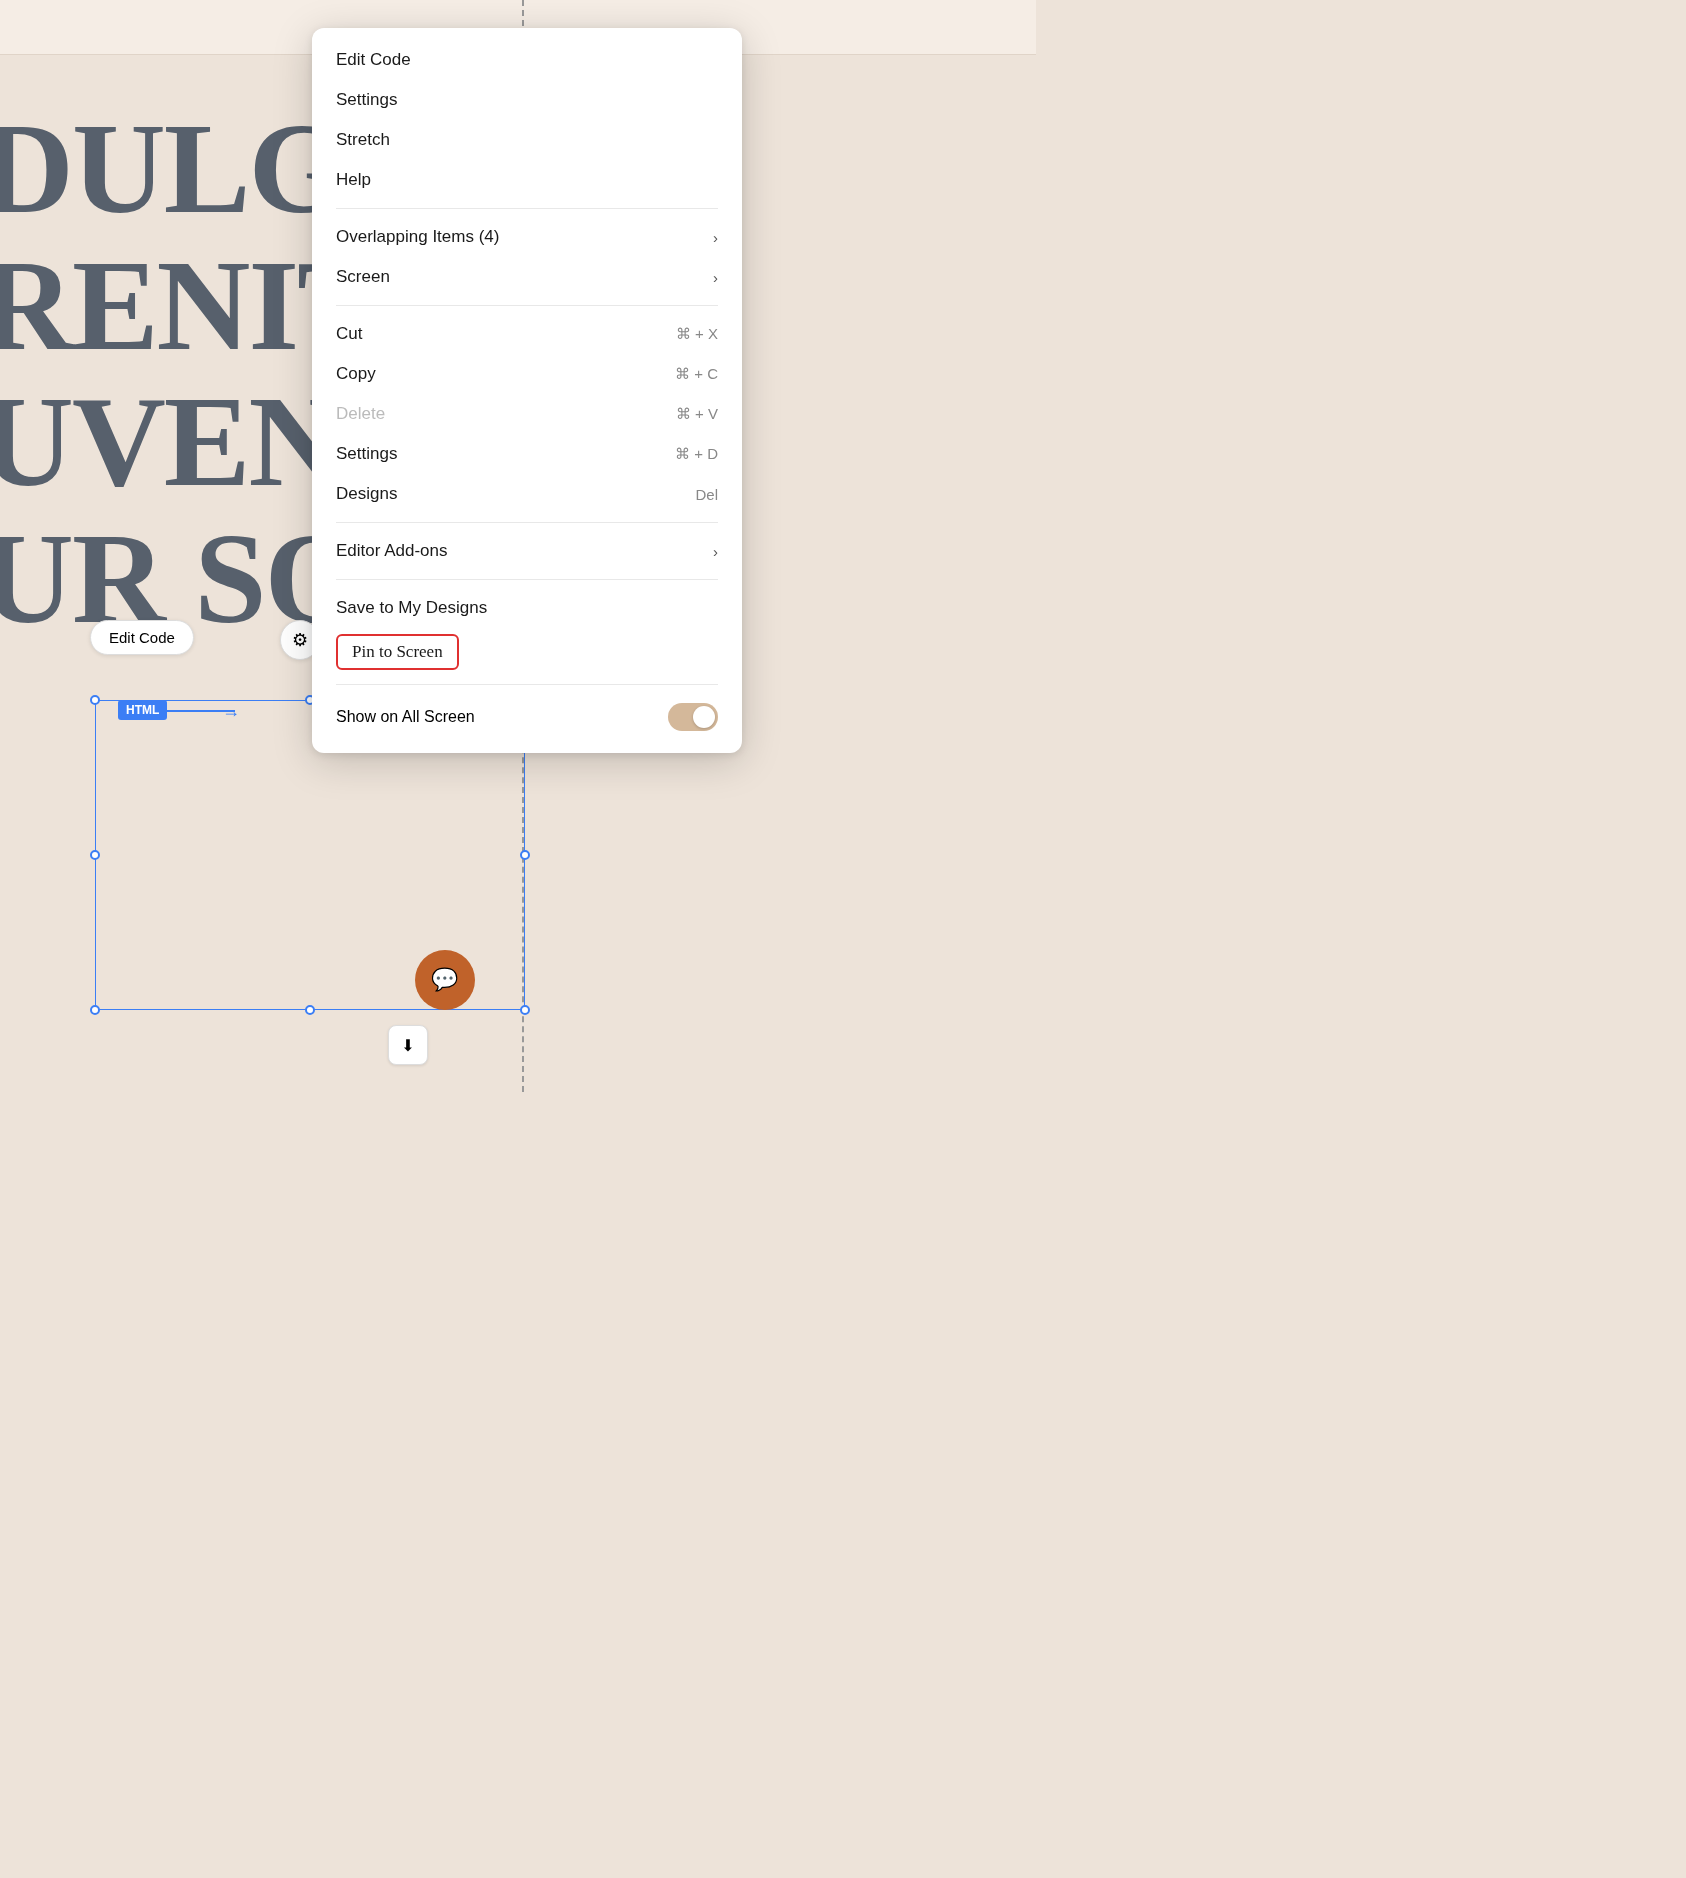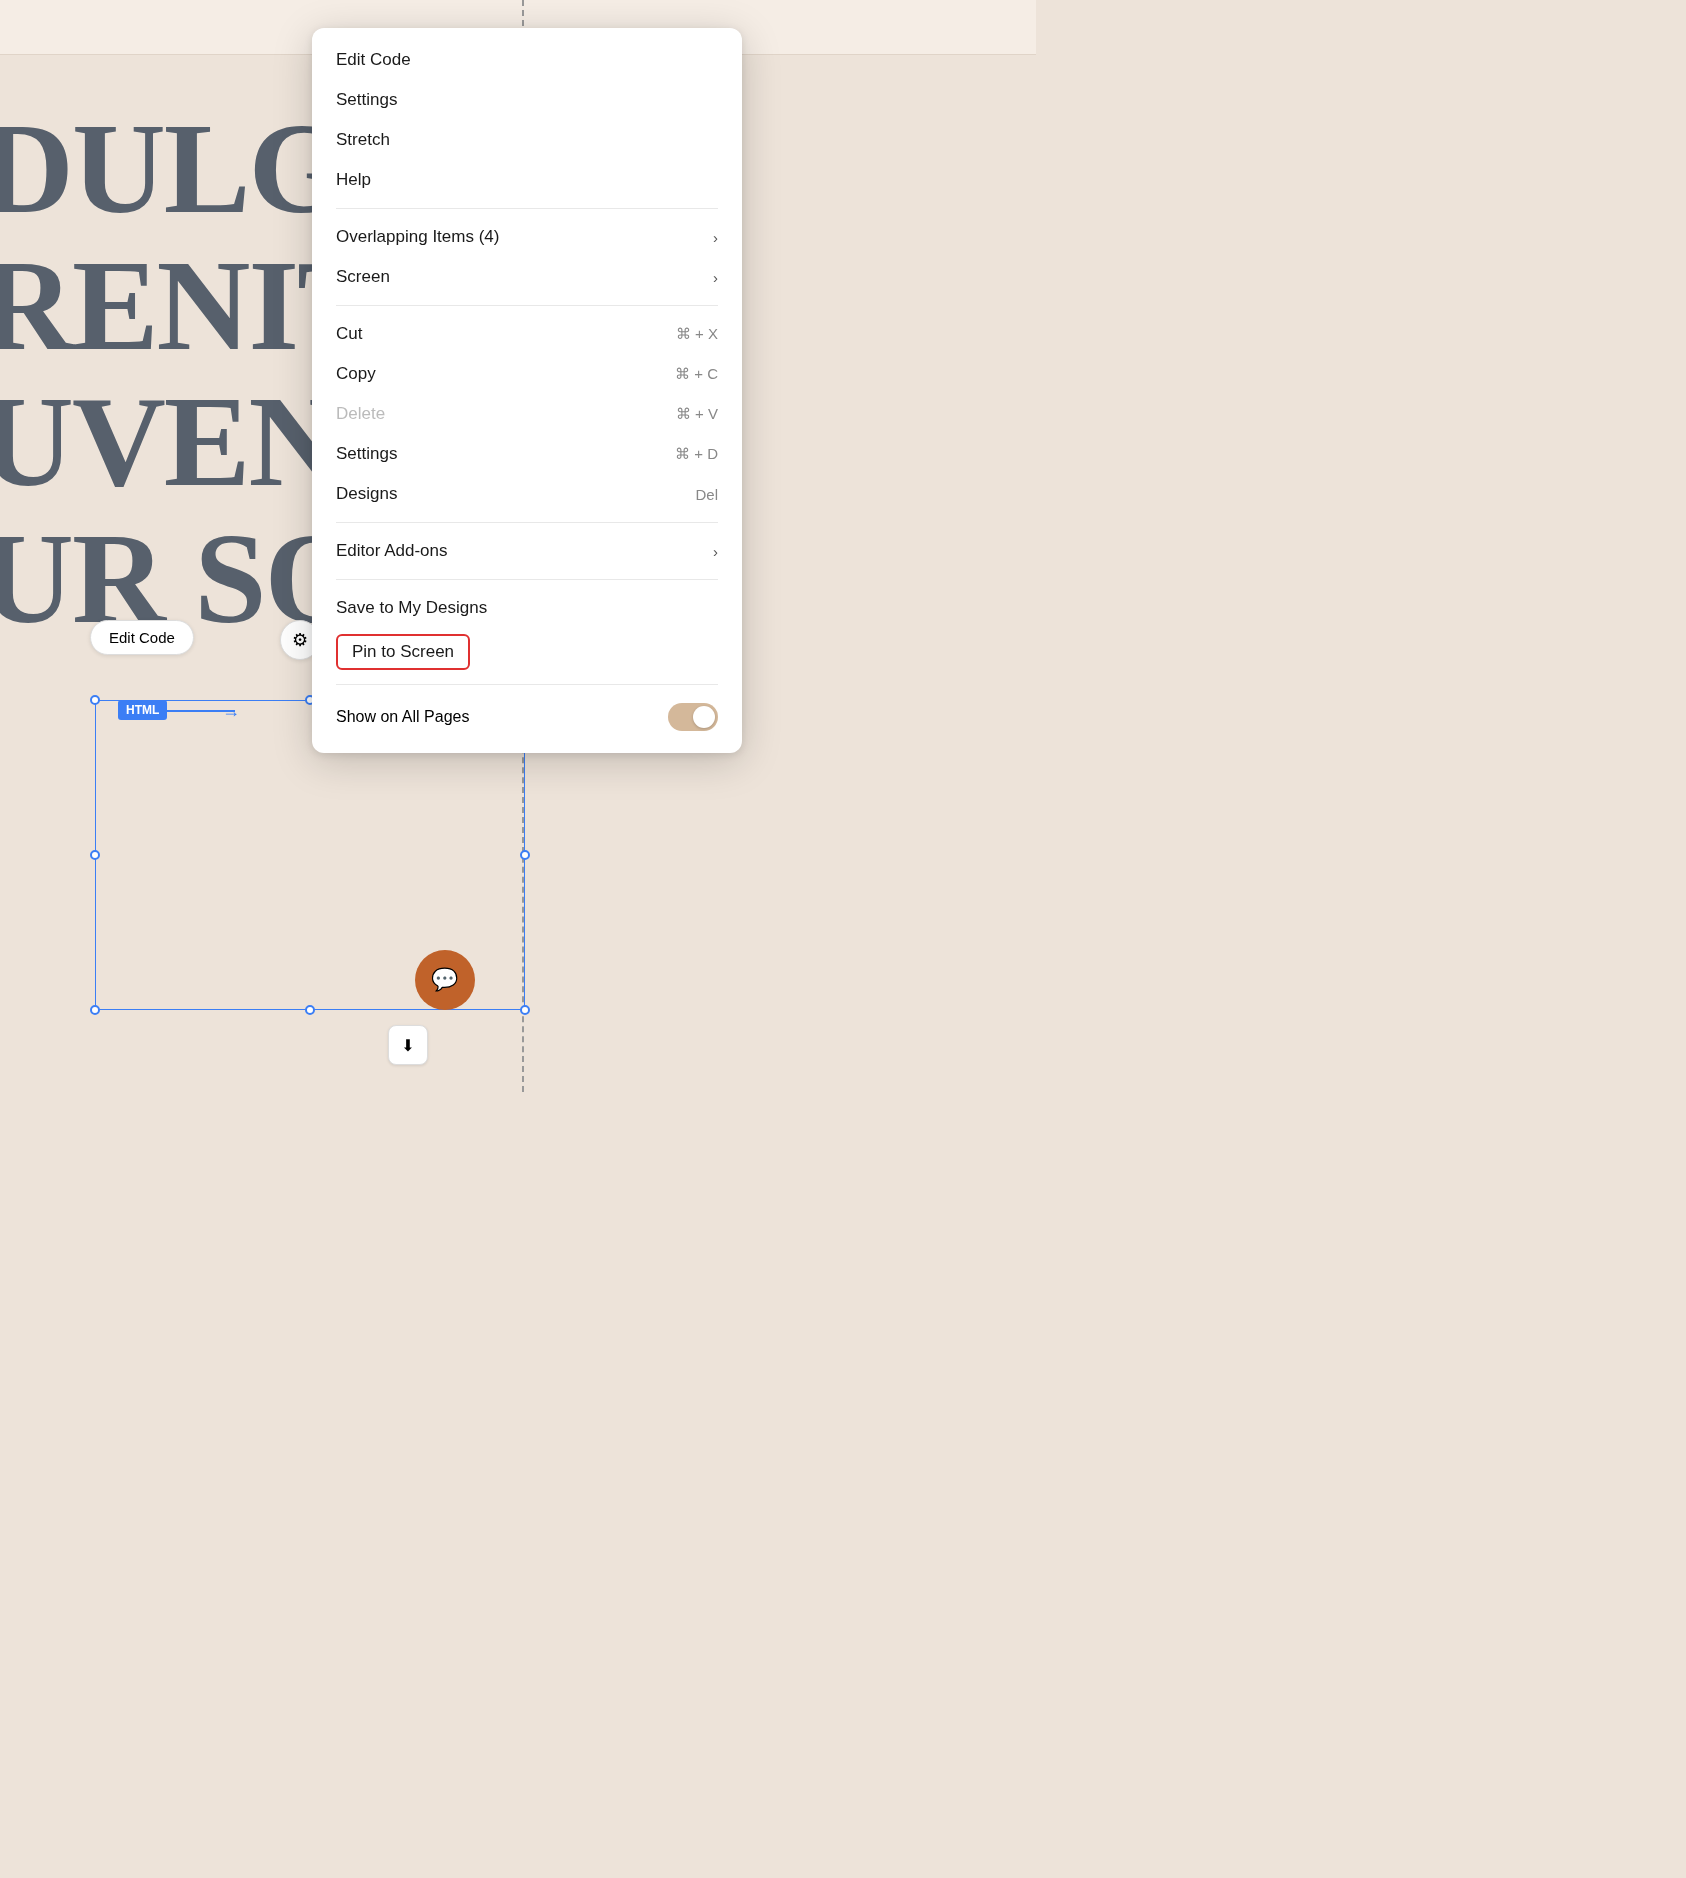--- a/index.html
+++ b/index.html
@@ -224,20 +224,21 @@
 
     
     .pin-to-screen-item {
       display: inline-block;
       padding: 6px 14px;
       border: 2px solid #e03030;
       border-radius: 6px;
       color: #1a1a1a;
       font-size: 17px;
       cursor: pointer;
+      font-family: Liberation Serif, serif;
     }
 
     .pin-to-screen-wrapper {
       padding: 6px 24px;
     }
 
     
     .toggle-switch {
       position: relative;
       width: 50px;
@@ -393,17 +394,17 @@
 
   <div class="pin-to-screen-wrapper">
     <div class="pin-to-screen-item">
       <span>Pin to Screen</span>
     </div>
   </div>
 
   <div class="menu-divider"></div>
 
   <div class="show-all-pages-row">
-    <span>Show on All Pages</span>
+    <span>Show on All Screen</span>
     <div class="toggle-switch toggle-on"></div>
   </div>
 
 </div>
 
 </body></html>

